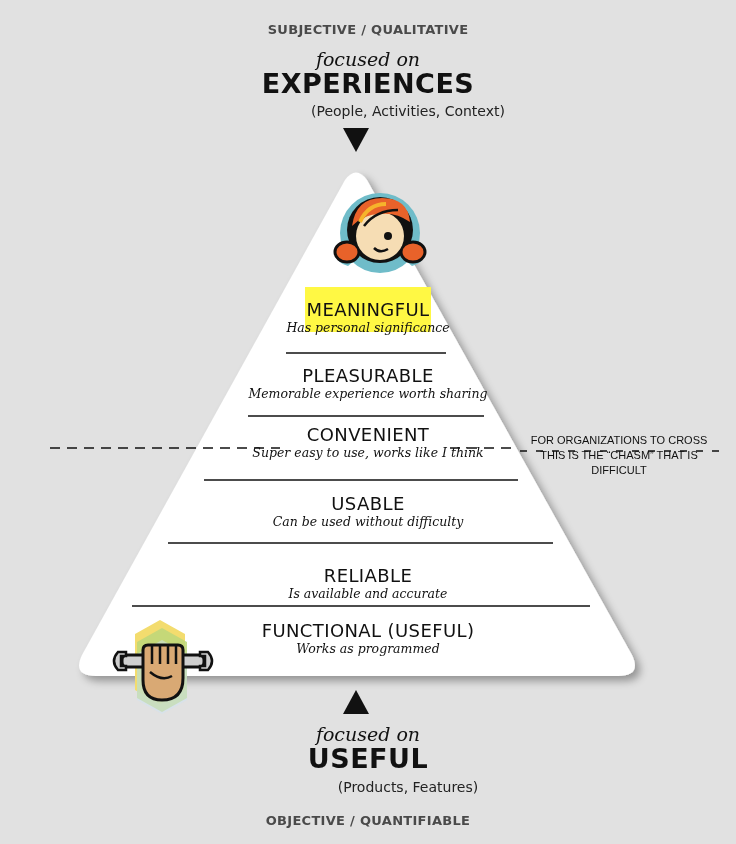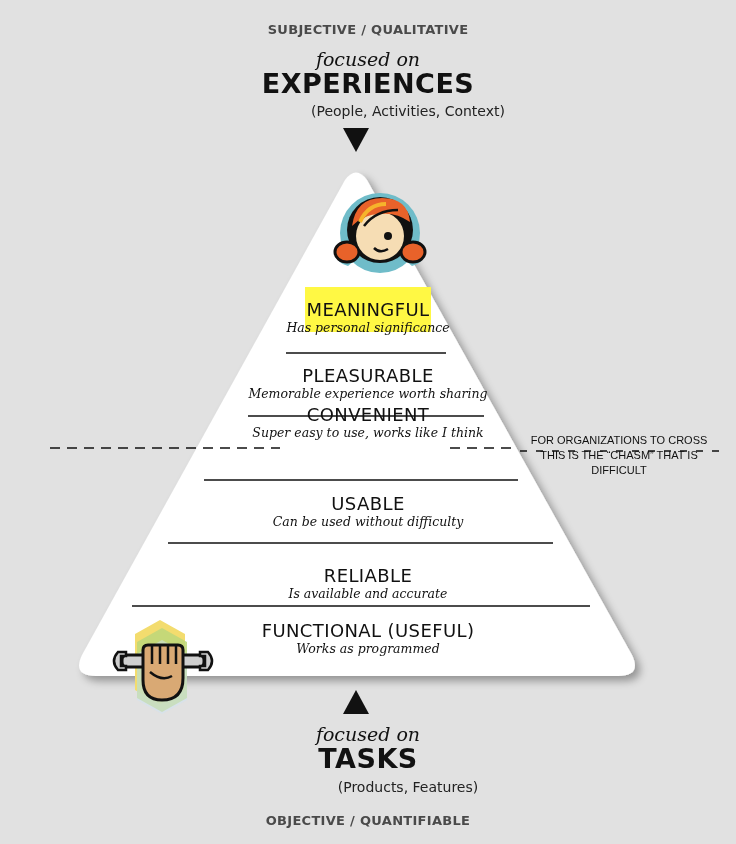--- a/index.html
+++ b/index.html
@@ -87,21 +87,21 @@
 </svg>
 
 <div class="abs center-x" style="top:300px;">
   <div class="level-title"><span class="highlight">MEANINGFUL</span></div>
   <div class="level-sub">Has personal significance</div>
 </div>
 <div class="abs center-x" style="top:366px;">
   <div class="level-title">PLEASURABLE</div>
   <div class="level-sub">Memorable experience worth sharing</div>
 </div>
-<div class="abs center-x" style="top:405px;">
+<div class="abs center-x" style="top:425px;">
   <div class="level-title">CONVENIENT</div>
   <div class="level-sub">Super easy to use, works like I think</div>
 </div>
 <div class="abs center-x" style="top:494px;">
   <div class="level-title">USABLE</div>
   <div class="level-sub">Can be used without difficulty</div>
 </div>
 <div class="abs center-x" style="top:566px;">
   <div class="level-title">RELIABLE</div>
   <div class="level-sub">Is available and accurate</div>
@@ -110,15 +110,15 @@
   <div class="level-title">FUNCTIONAL (USEFUL)</div>
   <div class="level-sub">Works as programmed</div>
 </div>
 
 <div class="abs chasm-note" style="left:512px; width:214px; top:433px;">
   <div>FOR ORGANIZATIONS TO CROSS</div>
   <div>THIS IS THE “CHASM” THAT IS DIFFICULT</div>
 </div>
 
 <div class="abs center-x focused" style="top:723px;">focused on</div>
-<div class="abs center-x big-title" style="top:743px;">TASKS</div>
+<div class="abs center-x big-title" style="top:743px;">USEFUL</div>
 <div class="abs center-x paren" style="top:779px;">(Products, Features)</div>
 <div class="abs center-x caps-label" style="top:813px;">OBJECTIVE / QUANTIFIABLE</div>
 
 </body></html>

